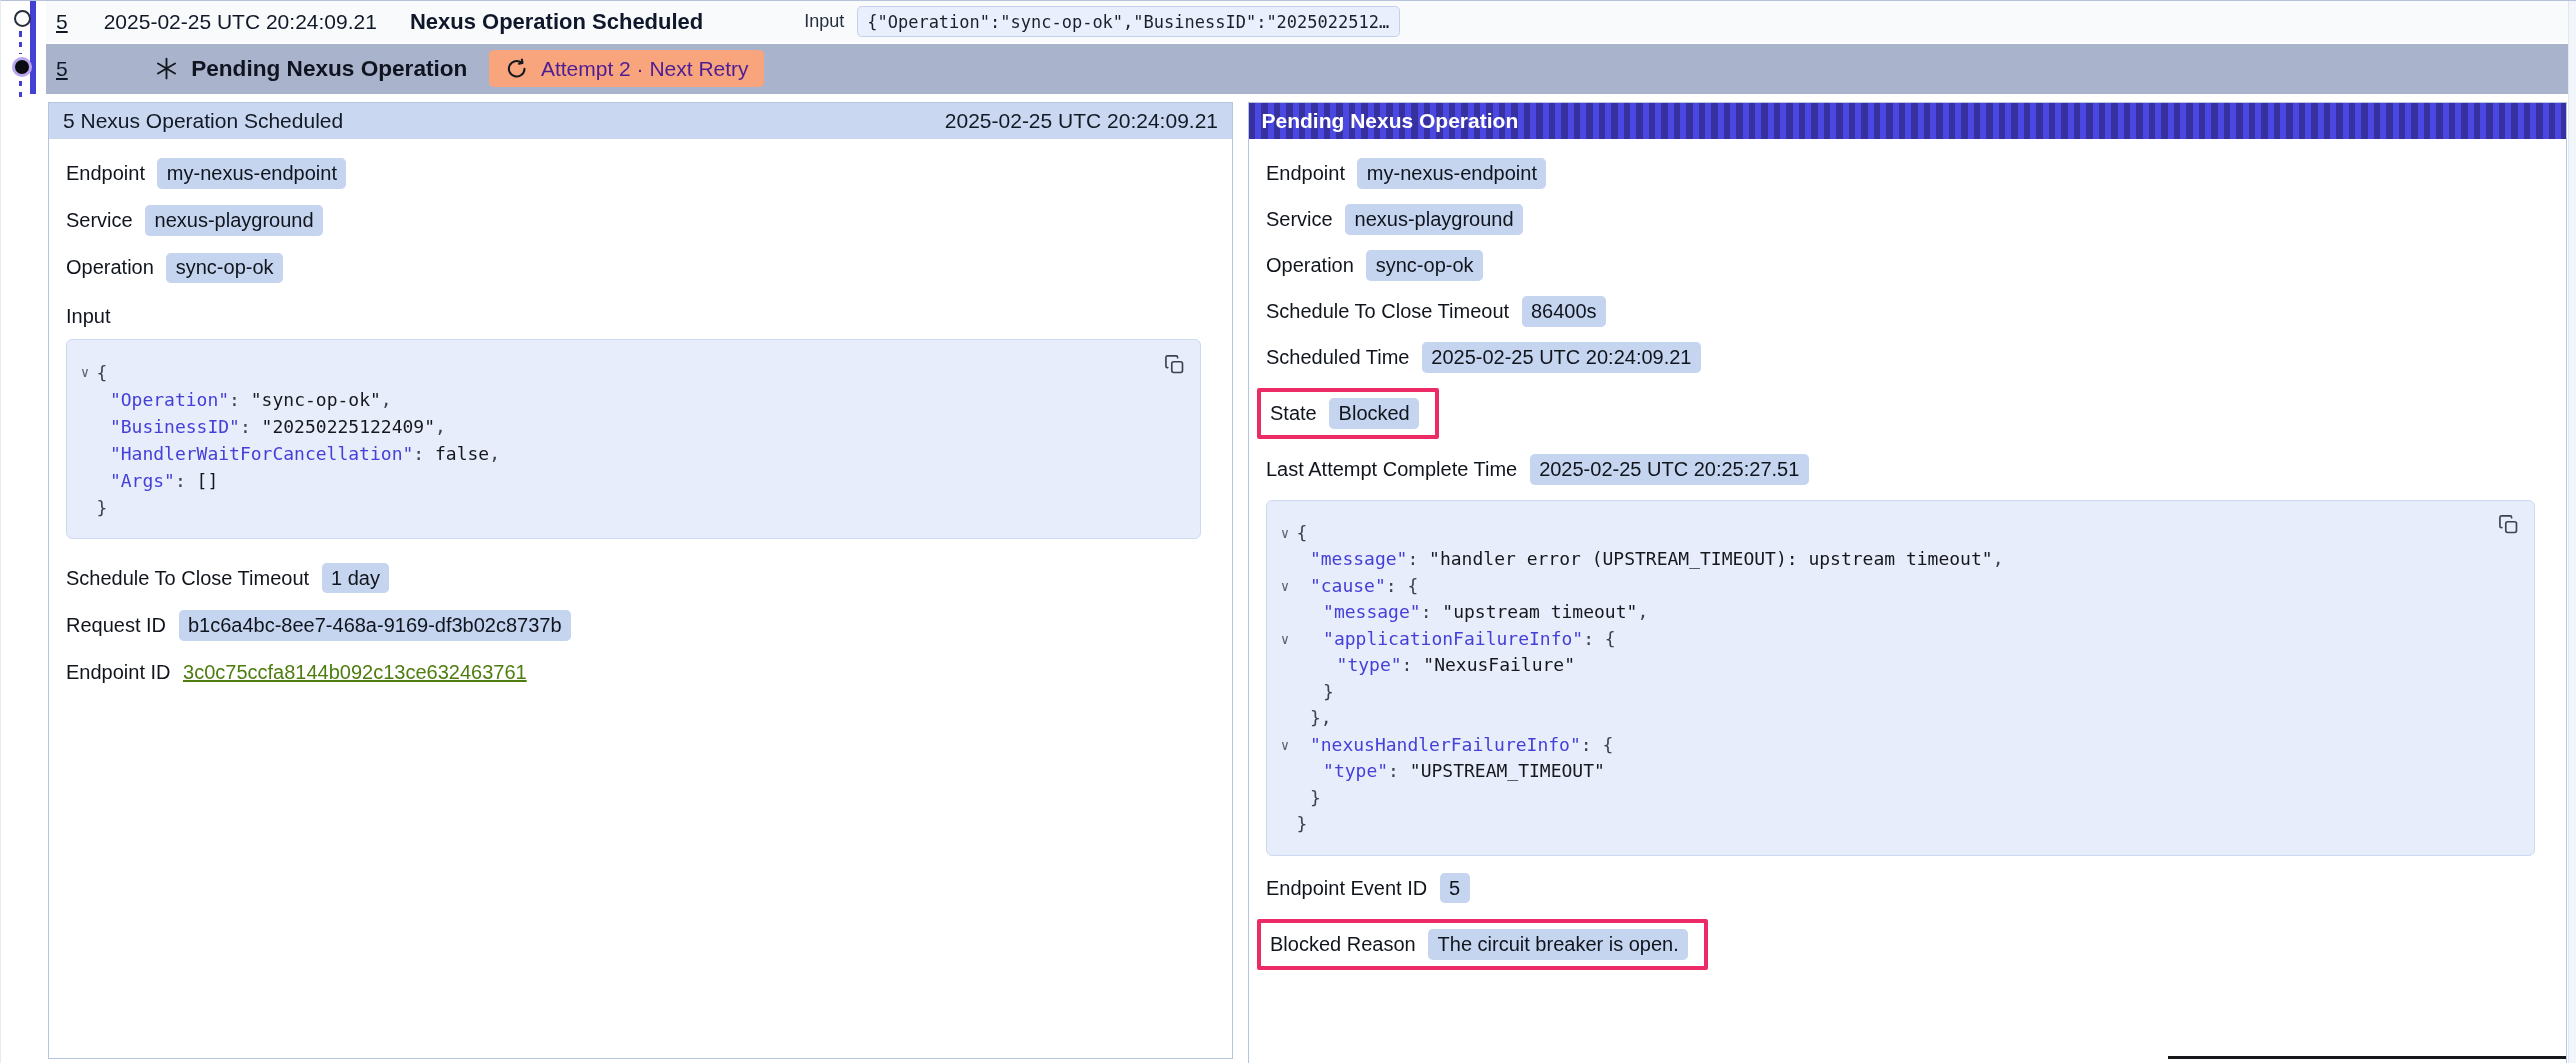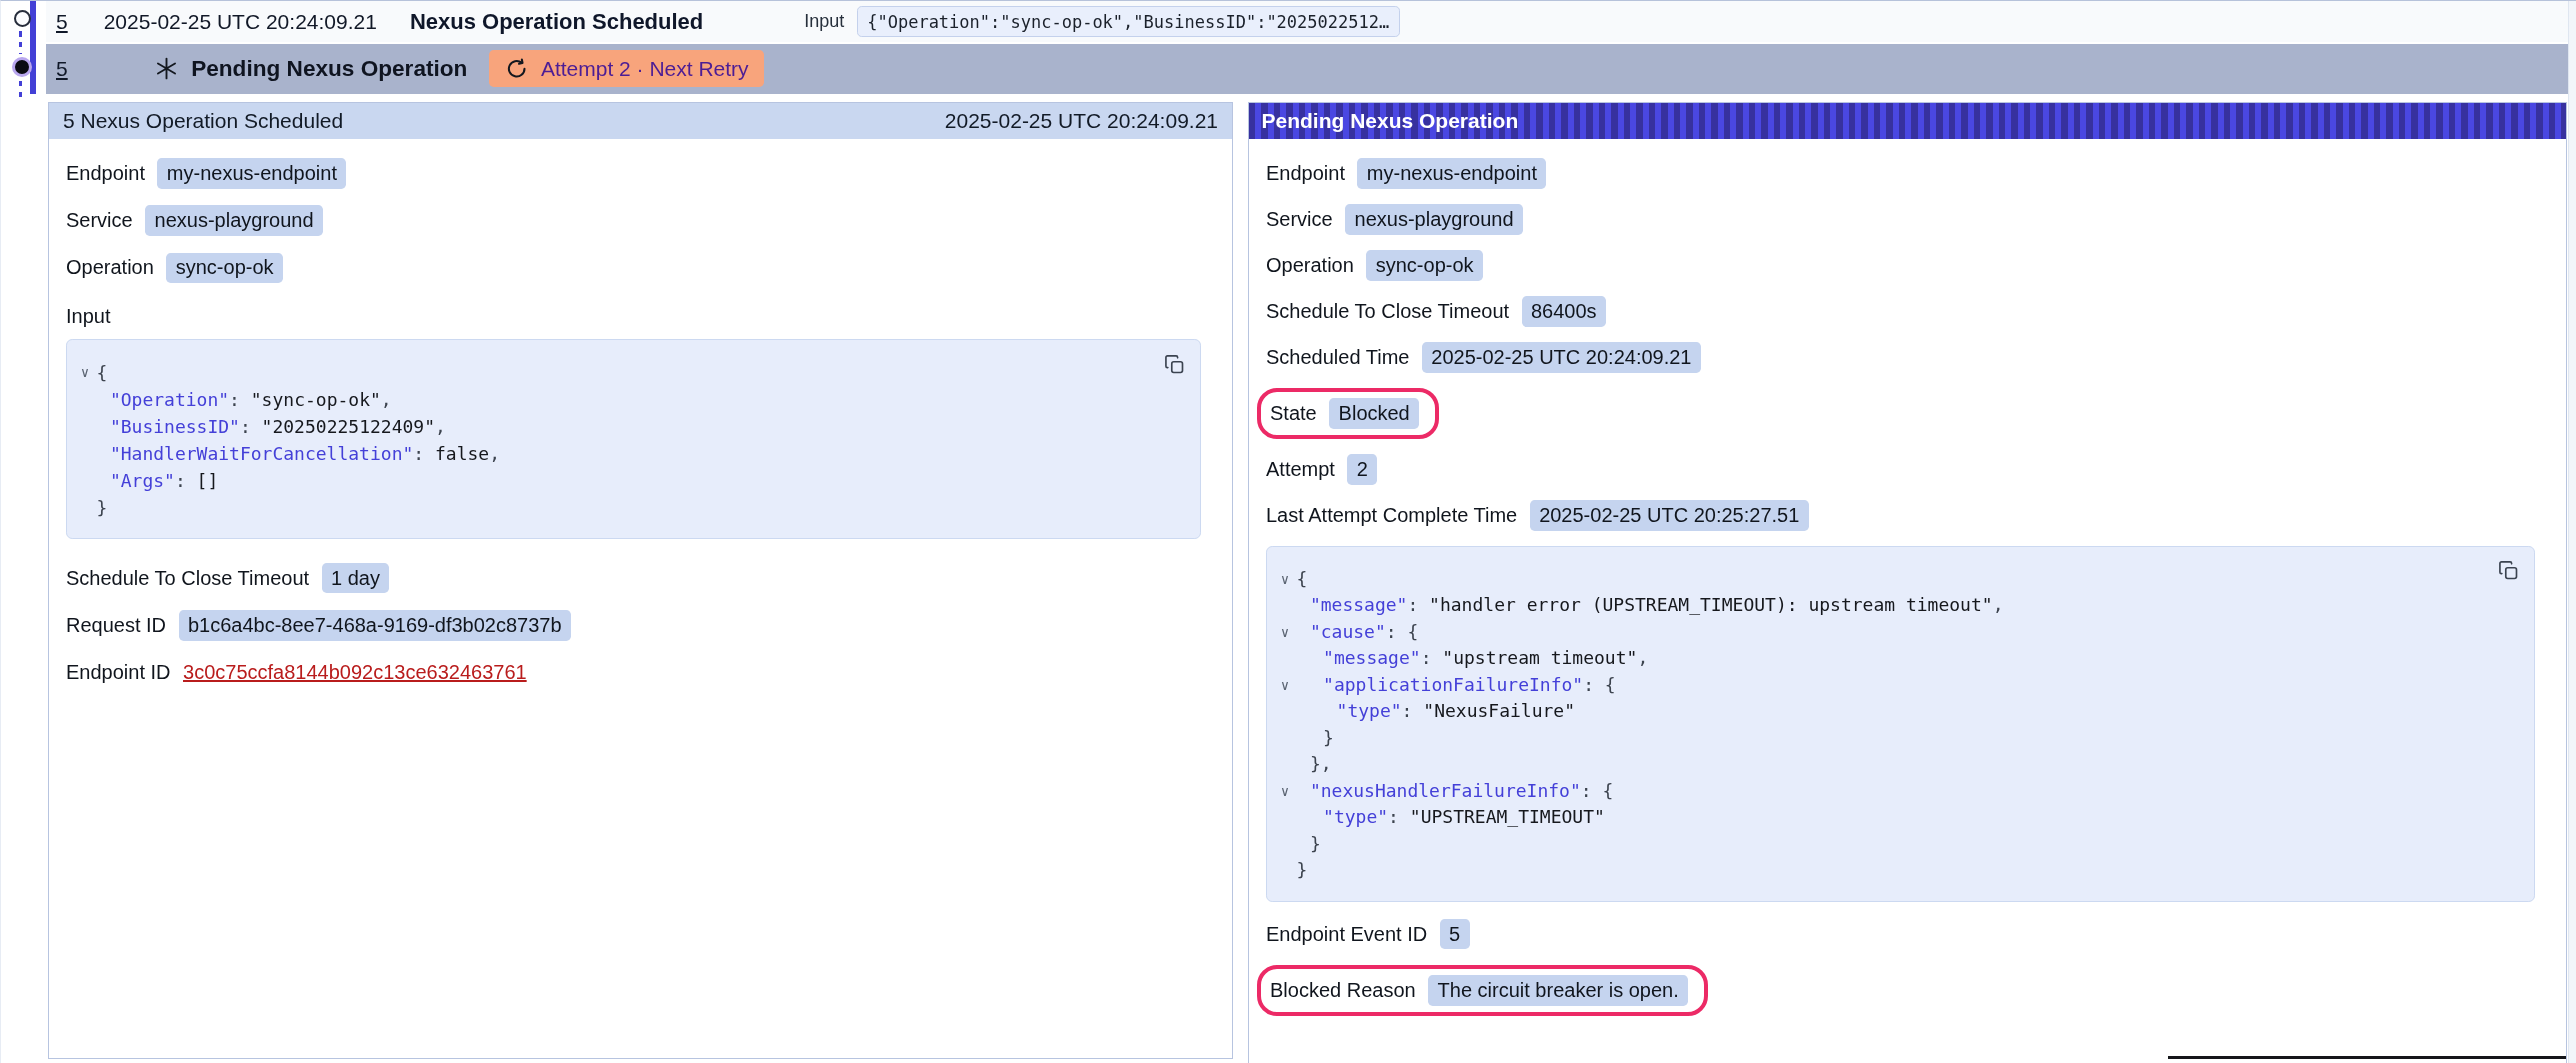--- a/index.html
+++ b/index.html
@@ -36,24 +36,24 @@
   .card{position:absolute;top:0;background:#fff;border:1.6px solid #b7c4e0;box-sizing:border-box;overflow:hidden;}
   .card.left{left:47px;width:1185px;height:957px;}
   .card.right{left:1247px;width:1319px;height:1014px;}
   .card-header-left{height:36px;background:var(--panel-header-bg,#c9d7f0);display:flex;align-items:center;justify-content:space-between;padding:0 14px;font-size:21px;color:#121a26;}
   .card-header-right{height:36px;background:repeating-linear-gradient(90deg,var(--pending-stripe-dark,#37319f) 0 6.2px,var(--pending-stripe-light,#4a47e2) 6.2px 12.5px);display:flex;align-items:center;padding:0 12.5px;font-size:21px;font-weight:700;color:#fff;}
   .card-body{padding:18.7px 17px;}
   .field-row{display:flex;align-items:center;gap:12.5px;min-height:31px;margin-bottom:16.4px;font-size:20px;color:#10151d;}
   .right .field-row{margin-bottom:15px;}
   .flabel{white-space:nowrap;}
   .chip{background:var(--chip-bg,#c5d4ef);border-radius:4.7px;padding:3.9px 9.4px;white-space:nowrap;}
-  .link-value{color:#b91c1c;cursor:pointer;}
+  .link-value{color:#4d7c0f;cursor:pointer;}
   .block-label{font-size:20px;margin:22px 0 11px;color:#10151d;}
   .right .block-label{margin:18.7px 0 9.4px;}
-  .hl-box{display:inline-flex;align-items:center;gap:12.5px;border:4.7px solid var(--highlight-pink,#ec2a66);border-radius:20px;padding:6.2px 15.6px 6.2px 9.4px;margin-left:-9.4px;}
+  .hl-box{display:inline-flex;align-items:center;gap:12.5px;border:4.7px solid var(--highlight-pink,#ec2a66);border-radius:2px;padding:6.2px 15.6px 6.2px 9.4px;margin-left:-9.4px;}
   
   .code-block{position:relative;background:var(--code-bg,#e7edfb);border:1.6px solid #ccd9f1;border-radius:6.2px;padding:18.7px 50px 17px 6.2px;margin:0 14px 23.4px 0;}
   .right .code-block{margin-bottom:17px;}
   .code-line{display:flex;align-items:center;font-family:"DejaVu Sans Mono",monospace;font-size:18px;line-height:27px;}
   .right .code-line{line-height:26.5px;}
   .gutter{width:23.4px;text-align:center;color:#5b6472;font-size:14px;flex:none;cursor:pointer;}
   .lc{white-space:pre;}
   .tok-k{color:var(--code-key-blue,#4440d8);}
   .tok-v{color:#16181d;}
   .tok-p{color:#3c434e;}
@@ -183,24 +183,20 @@
           <span class="flabel">Scheduled Time</span>
           <span class="chip">2025-02-25 UTC 20:24:09.21</span>
         </div>
         <div class="field-row">
           <span class="hl-box">
             <span class="flabel">State</span>
             <span class="chip">Blocked</span>
           </span>
         </div>
         <div class="field-row">
-          <span class="flabel">Attempt</span>
-          <span class="chip">2</span>
-        </div>
-        <div class="field-row">
           <span class="flabel">Last Attempt Complete Time</span>
           <span class="chip">2025-02-25 UTC 20:25:27.51</span>
         </div>
         <div class="code-block">
           <button class="copy-btn"><svg width="23.4" height="23.4" viewBox="0 0 24 24" fill="none" stroke="#3b4350" stroke-width="1.7" stroke-linecap="round" stroke-linejoin="round">
               <rect x="9" y="9" width="11" height="11" rx="2"></rect>
               <path d="M5 15h-.5A1.5 1.5 0 0 1 3 13.5v-9A1.5 1.5 0 0 1 4.5 3h9A1.5 1.5 0 0 1 15 4.5V5"></path>
             </svg></button>
           <div class="code-line">
             <span class="gutter">∨</span>

